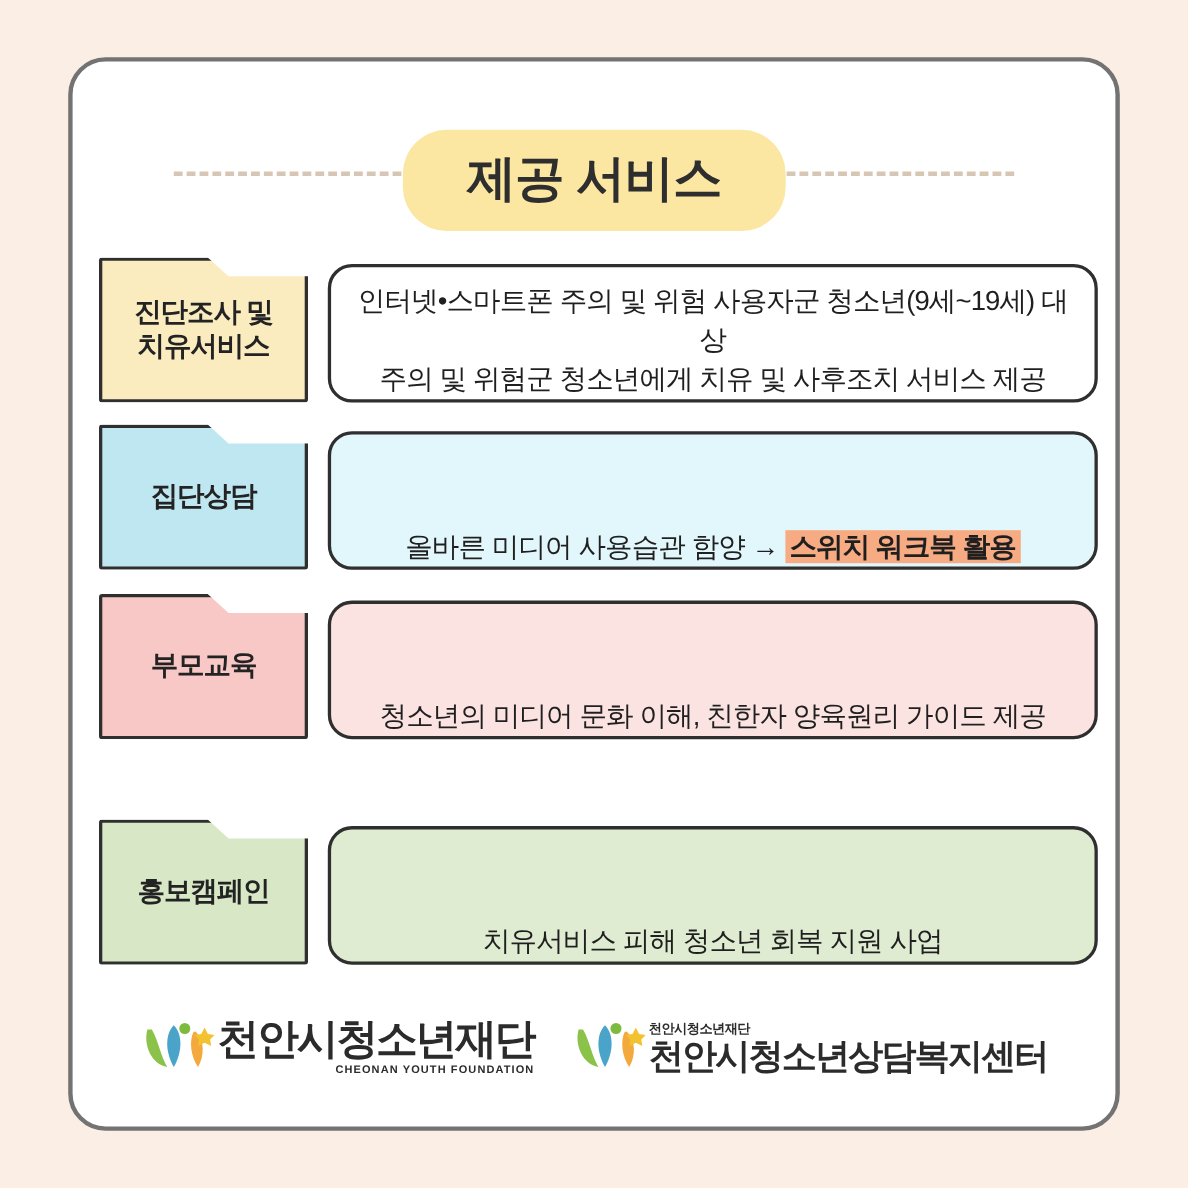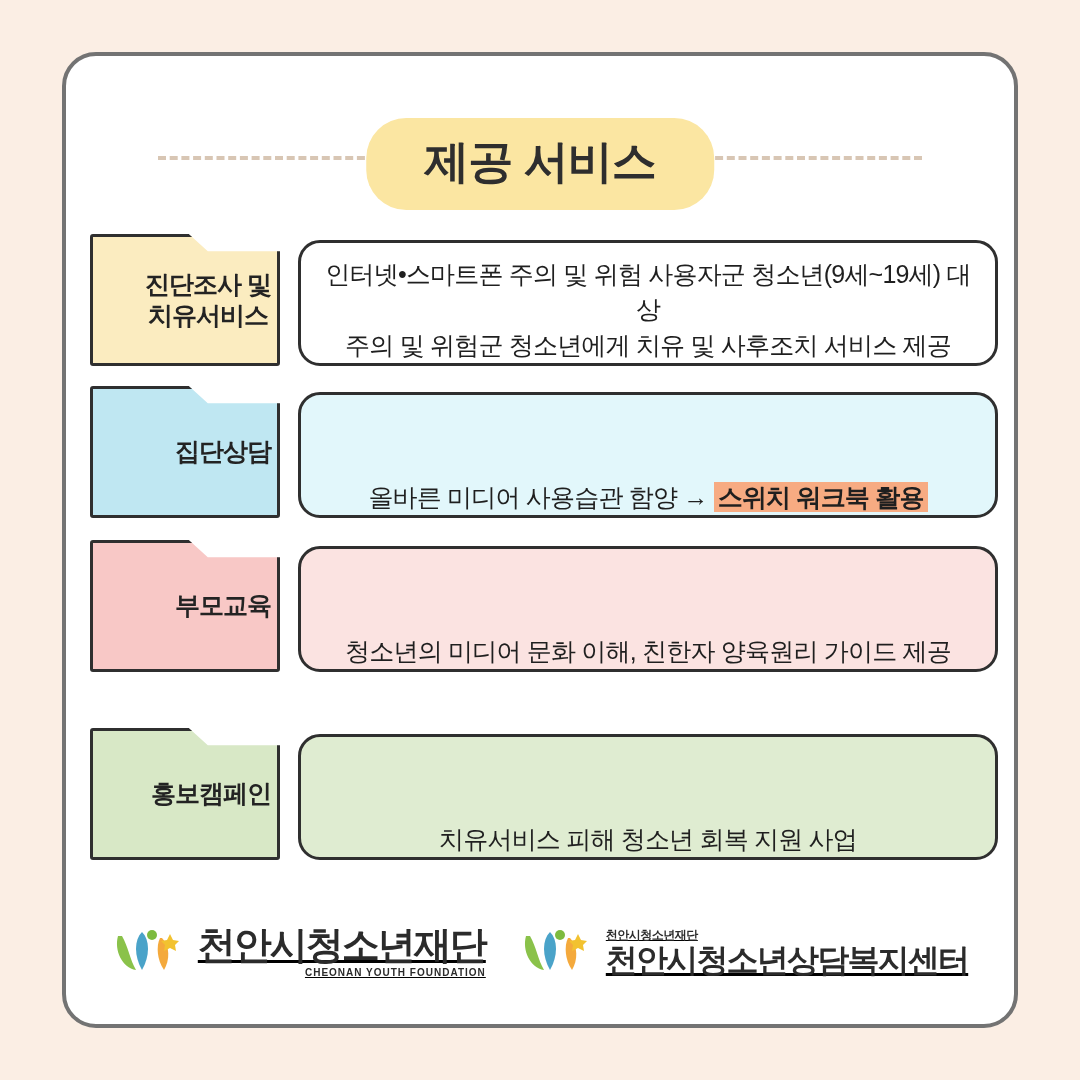--- a/index.html
+++ b/index.html
@@ -60,34 +60,34 @@
   .row {
     position: absolute;
     left: 24px;
     width: 908px;
     display: flex;
     align-items: flex-start;
   }
   .row.r0 { top: 178px; height: 132px; }
   .row.r1 { top: 330px; height: 132px; }
   .row.r2 { top: 484px; height: 132px; }
-  .row.r3 { top: 672px; height: 132px; }
+  .row.r3 { top: 689px; height: 132px; }
 
   
   .folder {
     position: relative;
     width: 190px;
     flex: 0 0 190px;
     height: 132px;
     border: 3px solid #2f2f2f;
     box-sizing: border-box;
     border-radius: 3px;
     display: flex;
     align-items: center;
-    justify-content: flex-end;
+    justify-content: center;
     text-align: center;
     font-size: 25px;
     font-weight: bold;
     color: #232323;
     line-height: 1.25;
     letter-spacing: -1px;
     clip-path: polygon(0 0, 52% 0, 62% 13%, 100% 13%, 100% 100%, 0 100%);
   }
   .folder .ftxt { padding: 0 6px; }
 
@@ -130,21 +130,21 @@
   .footer {
     position: absolute;
     left: 0;
     bottom: 46px;
     width: 100%;
     display: flex;
     align-items: center;
     justify-content: center;
     gap: 34px;
   }
-  .logo-unit { display: flex; align-items: center; gap: 16px; text-decoration: underline; }
+  .logo-unit { display: flex; align-items: center; gap: 0; }
   .mark { width: 70px; height: 52px; position: relative; }
   .logo-text-1 {
     font-size: 38px;
     font-weight: bold;
     color: #2b2b2b;
     letter-spacing: -2px;
     line-height: 1;
   }
   .logo-sub-1 {
     font-size: 10px;

